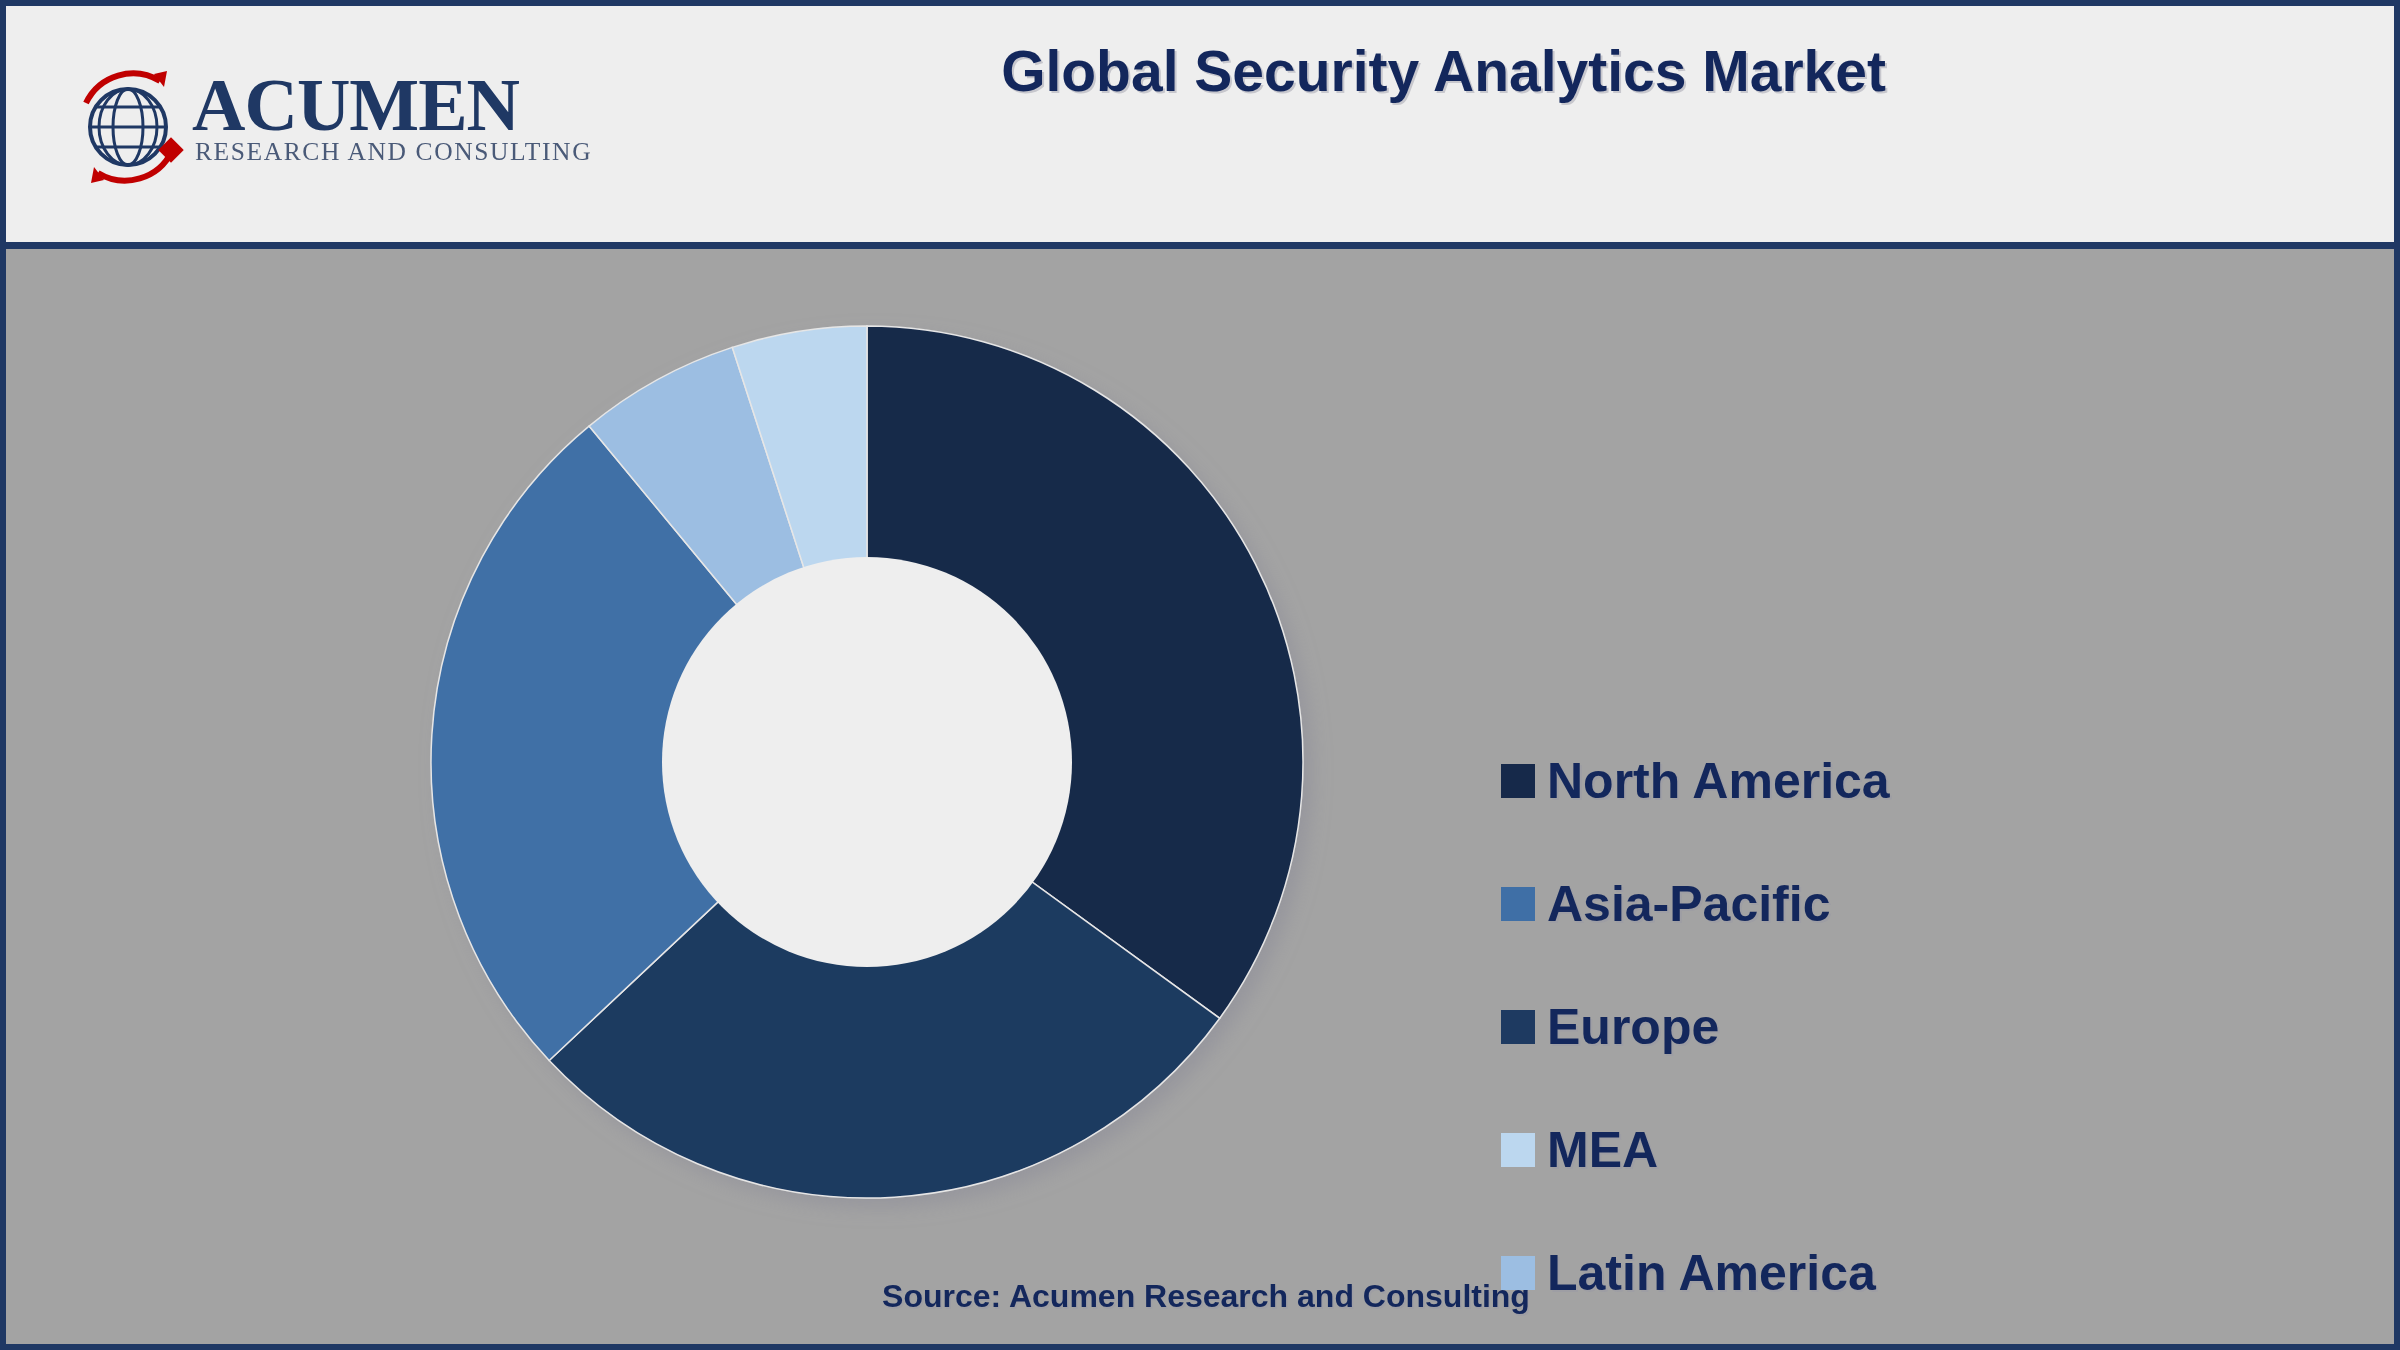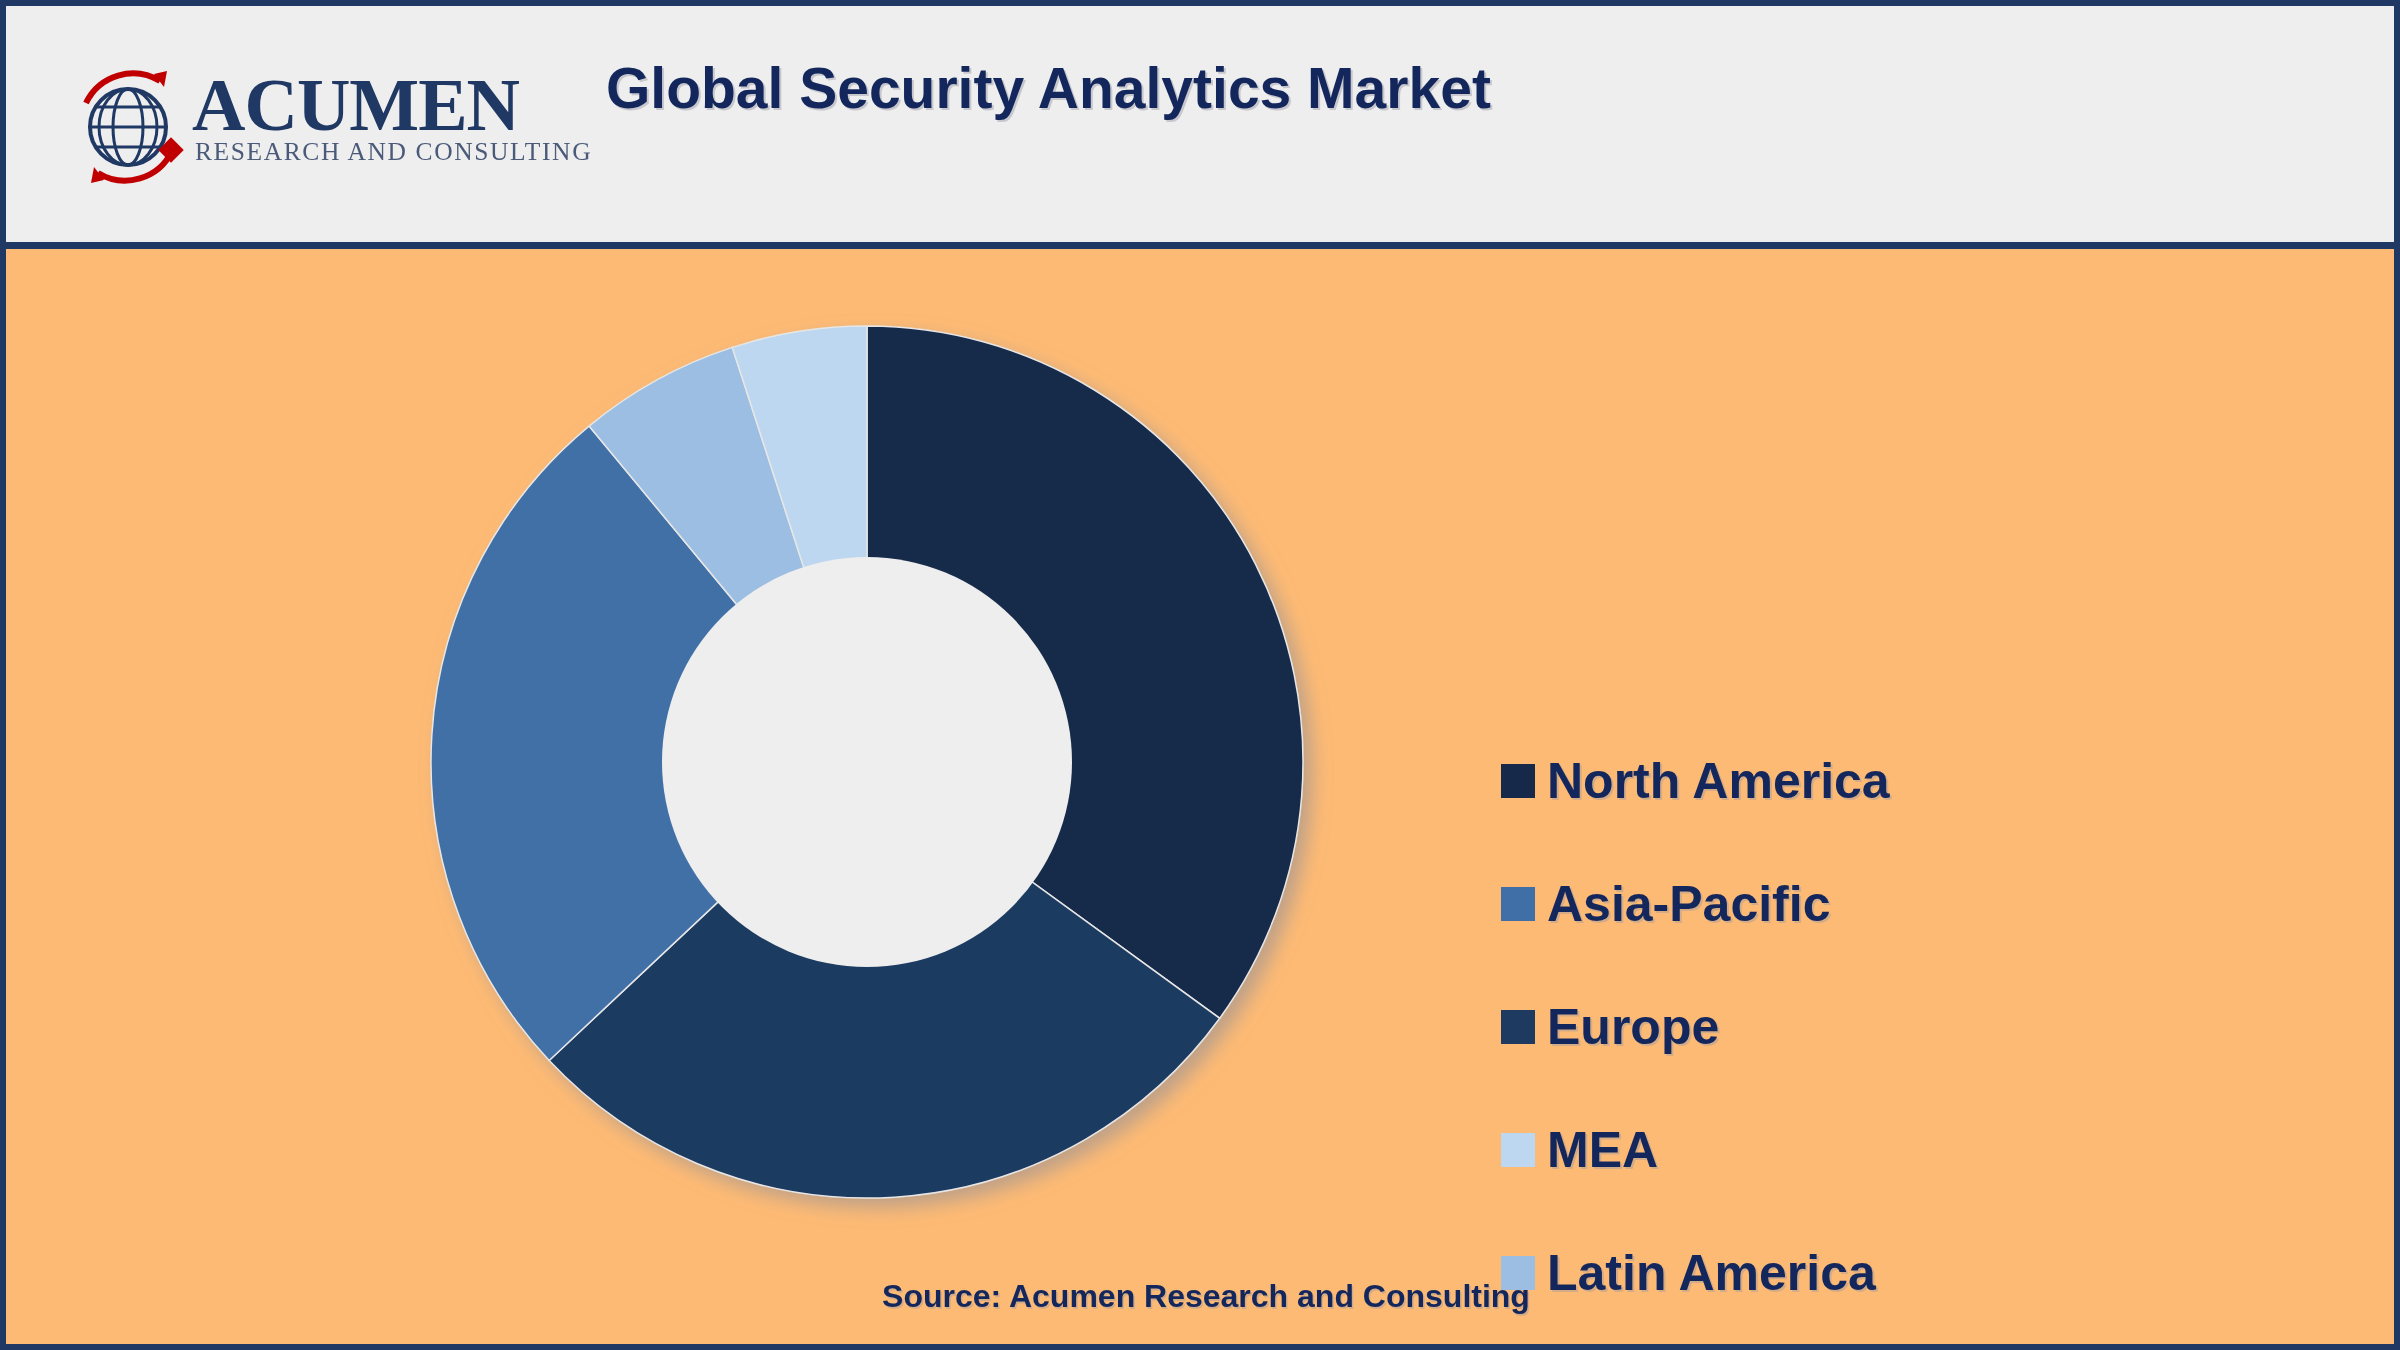--- a/index.html
+++ b/index.html
@@ -7,21 +7,21 @@
     padding: 0;
     background: #ffffff;
   }
   body {
     font-family: "Liberation Sans", sans-serif;
   }
   .page {
     position: relative;
     width: 2400px;
     height: 1350px;
-    background: #fdba74;
+    background: #a3a3a3;
     box-sizing: border-box;
     border: 6px solid #1f3864;
     overflow: hidden;
   }
 
   
   .header {
     position: absolute;
     left: 0;
     top: 0;
@@ -70,23 +70,23 @@
     white-space: nowrap;
     margin-top: -6px;
     margin-left: 3px;
     text-align: center;
   }
 
   
   .title-block {
     position: absolute;
     left: 600px;
-    top: 46px;
+    top: 29px;
     width: 1280px;
-    text-align: left;
+    text-align: right;
   }
   .title-line {
     font-family: "Liberation Sans", sans-serif;
     font-weight: bold;
     font-size: 57px;
     line-height: 72px;
     color: #13275c;
     text-shadow: 2px 2px 0 rgba(150,150,165,.45);
     white-space: nowrap;
   }

